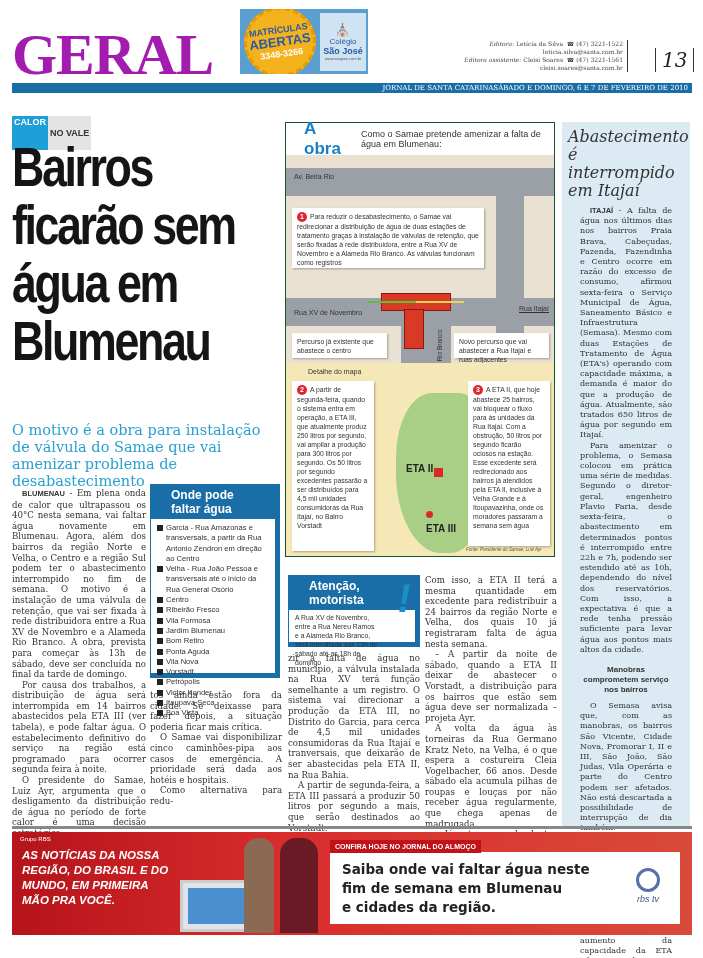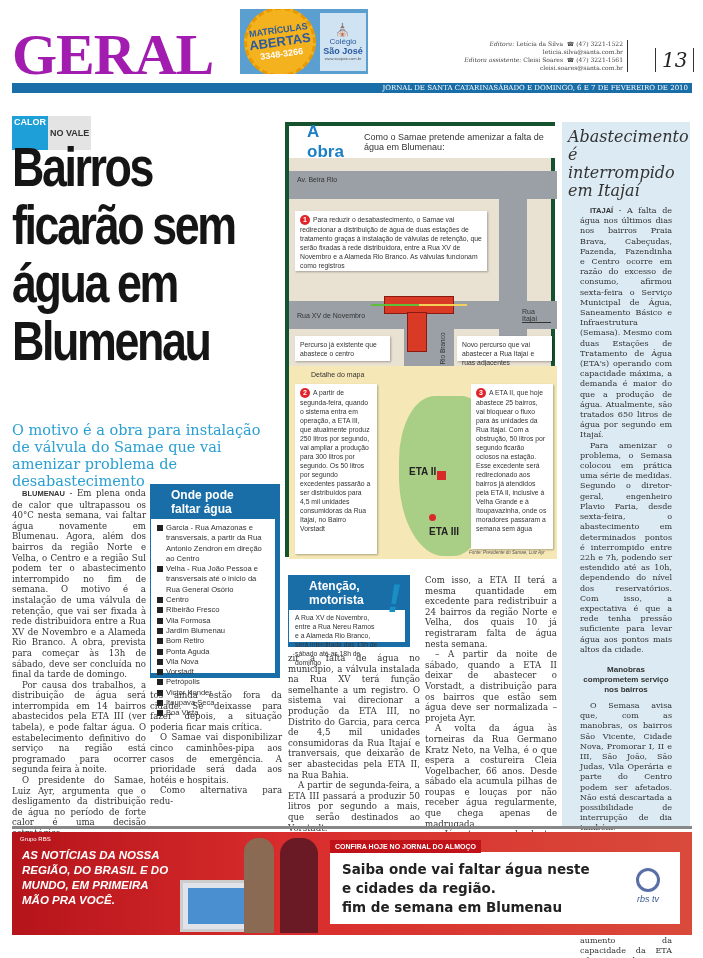--- a/index.html
+++ b/index.html
@@ -21,21 +21,21 @@
 .deck{left:12px;top:422px;width:270px;font-family:"DejaVu Serif",serif;font-size:14.5px;line-height:17px;color:#2a9fd2}
 .col{font-size:8.6px;line-height:10.6px;text-align:justify;color:#333}
 .col p{text-indent:10px}
 .col p.first{text-indent:10px}
 .col .dl{font-family:"Liberation Sans",sans-serif;font-weight:bold;font-size:7.5px}
 .box{border:1px solid #1a6ea8;border-bottom:5px solid #1a6ea8;border-right:5px solid #1a6ea8;background:#fff}
 .box-title{background:#1a6ea8;color:#fff;font-family:"Liberation Sans",sans-serif;font-weight:bold;font-size:12px;padding:3px 20px}
 .box ul{list-style:none;padding:4px 6px;font-family:Liberation Sans, sans-serif;font-size:7.6px;line-height:10.3px;color:#333}
 .box li{padding-left:9px;position:relative}
 .box li:before{content:"";position:absolute;left:0;top:2px;width:6px;height:6px;background:#222}
-.info{left:285px;top:122px;width:270px;height:435px;background:#e9e1d2;border:4px solid #14532d}
+.info{left:285px;top:122px;width:270px;height:435px;background:#e9e1d2;border:1px solid #14532d}
 .info-head{left:0;top:0;width:268px;height:32px;background:#fff;display:flex;align-items:center;gap:18px;padding-left:18px}
 .info-head .t{font-family:"Liberation Sans",sans-serif;font-weight:bold;font-size:17px;color:#1a7fc6}
 .info-head .s{font-family:"Liberation Sans",sans-serif;font-size:9px;line-height:10px;color:#333}
 .road{background:#9aa0a6}
 .callout{background:#fff;font-family:"Liberation Sans",sans-serif;font-size:6.8px;line-height:9px;color:#333;padding:4px 5px;box-shadow:1px 1px 2px rgba(0,0,0,.3)}
 .num{display:inline-block;width:10px;height:10px;border-radius:50%;background:#e0242b;color:#fff;font-size:7px;line-height:10px;text-align:center;font-weight:bold;margin-right:3px}
 .sidebar{left:562px;top:122px;width:128px;height:705px;background:#dbeaf3}
 .sb-title{font-family:"DejaVu Serif",serif;font-style:italic;font-size:16px;line-height:18px;color:#333;padding:6px 6px}
 .sb-text{font-size:8px;line-height:10.2px;color:#333;padding:0 18px;text-align:justify}
 .sb-text p{text-indent:10px}
@@ -157,21 +157,21 @@
   <div class="abs" style="left:148px;top:345px;width:9px;height:9px;background:#d92a2a"></div>
   <div class="abs callout" style="left:6px;top:258px;width:82px;height:170px">
     <span class="num">2</span><span>A partir de segunda-feira, quando o sistema entra em operação, a ETA III, que atualmente produz 250 litros por segundo, vai ampliar a produção para 300 litros por segundo. Os 50 litros por segundo excedentes passarão a ser distribuídos para 4,5 mil unidades consumidoras da Rua Itajaí, no Bairro Vorstadt</span>
   </div>
   <div class="abs callout" style="left:182px;top:258px;width:82px;height:165px">
     <span class="num">3</span><span>A ETA II, que hoje abastece 25 bairros, vai bloquear o fluxo para às unidades da Rua Itajaí. Com a obstrução, 50 litros por segundo ficarão ociosos na estação. Esse excedente será redirecionado aos bairros já atendidos pela ETA II, inclusive à Velha Grande e à Itoupavazinha, onde os moradores passaram a semana sem água</span>
   </div>
   <div class="abs" style="left:180px;top:424px;font-family:'Liberation Sans',sans-serif;font-style:italic;font-size:4.5px;color:#555">Fonte: Presidente do Samae, Luiz Ayr</div>
 </div>
 
-<div class="abs box" style="left:288px;top:575px;width:122px;height:72px">
+<div class="abs box" style="left:288px;top:575px;width:132px;height:72px">
   <div class="box-title">Atenção, motorista</div>
   <div style="font-family:'Liberation Sans',sans-serif;font-size:6.8px;line-height:9px;padding:3px 6px;width:95px;color:#333">A Rua XV de Novembro, entre a Rua Nereu Ramos e a Alameda Rio Branco, será interditada das 13h de sábado até as 18h de domingo</div>
   <div class="abs" style="right:4px;top:0;font-family:'Liberation Sans',sans-serif;font-size:40px;font-weight:bold;color:#1a8fc6;transform:skewX(-10deg)">!</div>
 </div>
 
 <div class="abs col" style="left:288px;top:653px;width:132px">
   <p style="text-indent:0">zir a falta de água no município, a válvula instalada na Rua XV terá função semelhante a um registro. O sistema vai direcionar a produção da ETA III, no Distrito do Garcia, para cerca de 4,5 mil unidades consumidoras da Rua Itajaí e tranversais, que deixarão de ser abastecidas pela ETA II, na Rua Bahia.</p>
   <p>A partir de segunda-feira, a ETA III passará a produzir 50 litros por segundo a mais, que serão destinados ao Vorstadt.</p>
 </div>
 
@@ -204,22 +204,22 @@
     <div>MÃO PRA VOCÊ.</div>
   </div>
   <div class="abs" style="left:168px;top:48px;width:80px;height:52px;background:#e0e4ea;border:3px solid #ccc">
     <div style="margin:5px;height:36px;background:#4a8fd0"></div>
   </div>
   <div class="abs" style="left:232px;top:6px;width:30px;height:95px;background:#8a6a52;border-radius:14px 14px 0 0"></div>
   <div class="abs" style="left:268px;top:6px;width:38px;height:95px;background:#6a1a24;border-radius:16px 16px 0 0"></div>
   <div class="abs banner-box">
     <div class="abs banner-msg">
       <div>Saiba onde vai faltar água neste</div>
+      <div>fim de semana em Blumenau</div>
       <div>e cidades da região.</div>
-      <div>fim de semana em Blumenau</div>
     </div>
     <div class="abs" style="left:298px;top:16px;width:40px;text-align:center;font-family:'Liberation Sans',sans-serif;font-style:italic;font-size:9px;color:#3a5a90">
       <div style="width:24px;height:24px;margin:0 auto 2px;border-radius:50%;border:3px solid #5a6fa8"></div>
       <span>rbs tv</span>
     </div>
   </div>
   <div class="abs banner-tag">CONFIRA HOJE NO JORNAL DO ALMOÇO</div>
 </div>
 
 </body></html>

